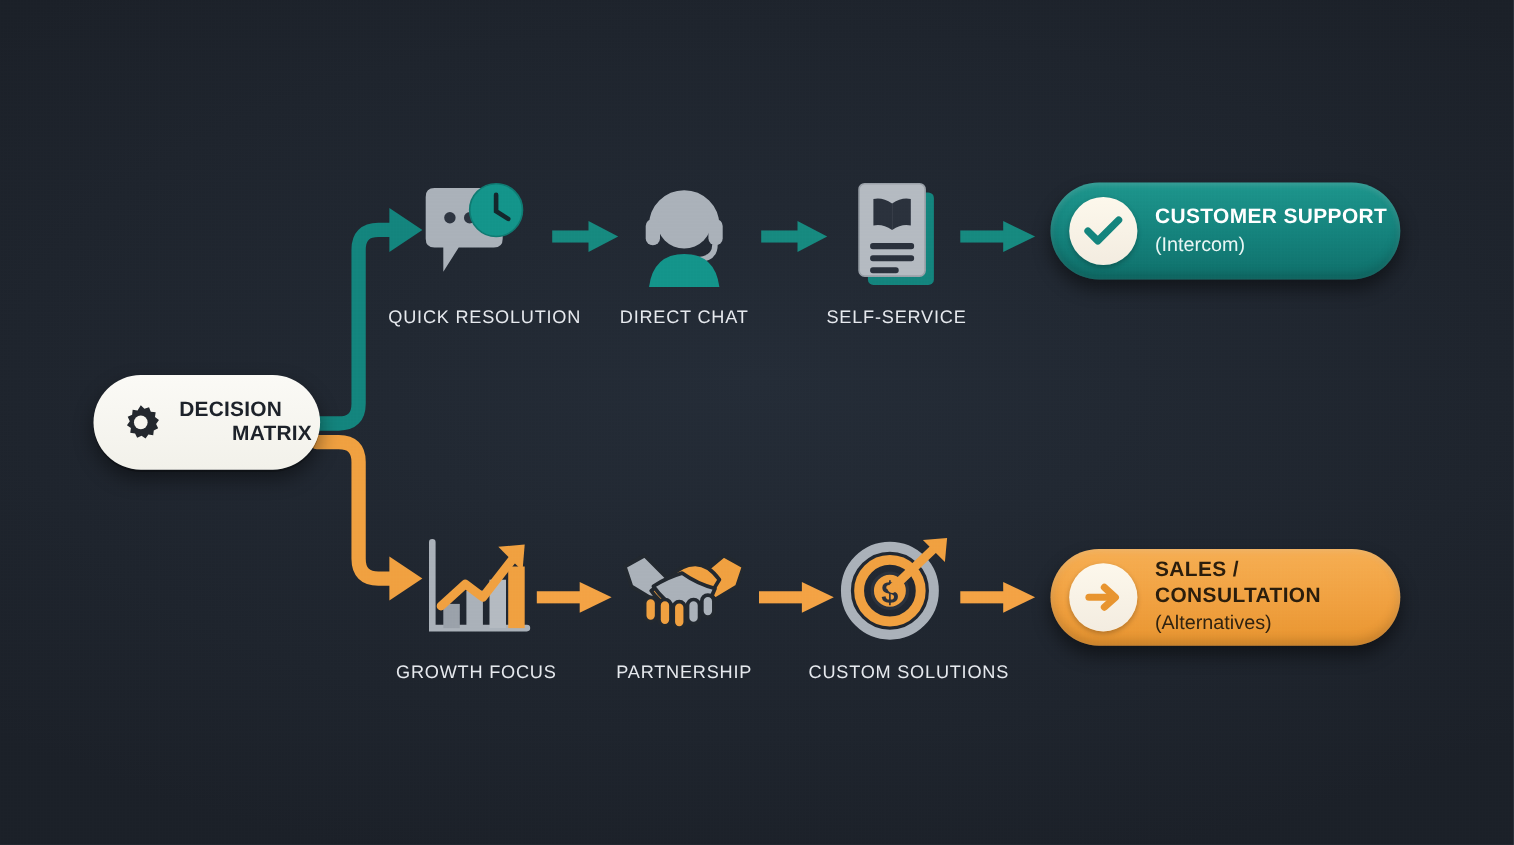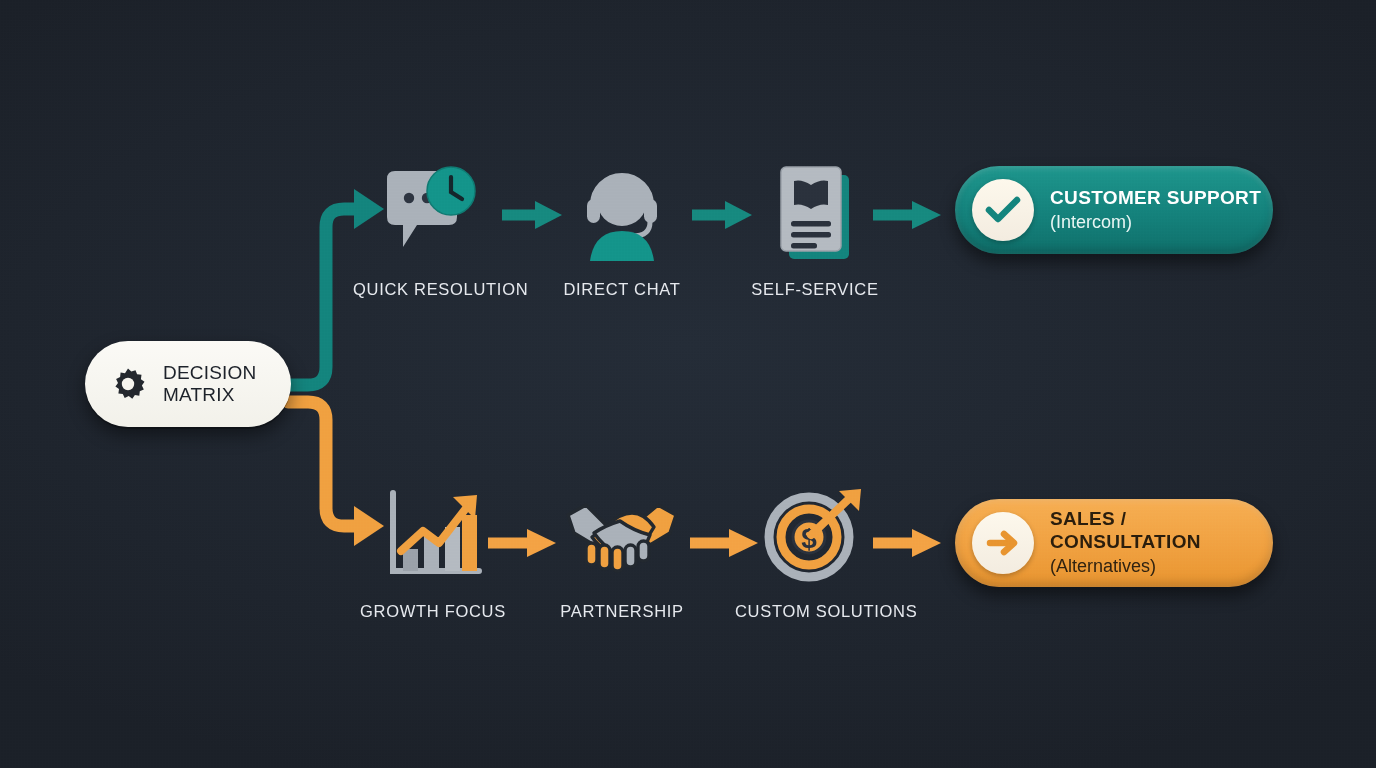--- a/index.html
+++ b/index.html
@@ -32,24 +32,24 @@
     left: 85px; top: 341px;
     width: 206px; height: 86px;
     background: linear-gradient(180deg,#fbfaf6 0%, #f2f1ea 100%);
     border-radius: 43px;
     display: flex; align-items: center;
     padding-left: 26px; gap: 18px;
     box-shadow: 0 8px 18px rgba(0,0,0,.45), 0 2px 0 rgba(0,0,0,.25);
     z-index: 6;
   }
   .decision-text {
-    font-size: 19px; font-weight: 400; letter-spacing: .2px;
+    font-size: 19px; font-weight: 700; letter-spacing: .2px;
     color: #1d222a; line-height: 1.16;
   }
-  .decision-text .l2 { display:block; }
+  .decision-text .l2 { display:block;margin-left:48px; }
 
   
   .step { width: 160px; text-align: center; }
   .step .icon-wrap {
     height: 110px; display:flex; align-items:center; justify-content:center;
   }
   .step .step-label {
     margin-top: 12px;
     font-size: 16.5px; letter-spacing: .7px;
     color: #e6e9ee; white-space: nowrap;

